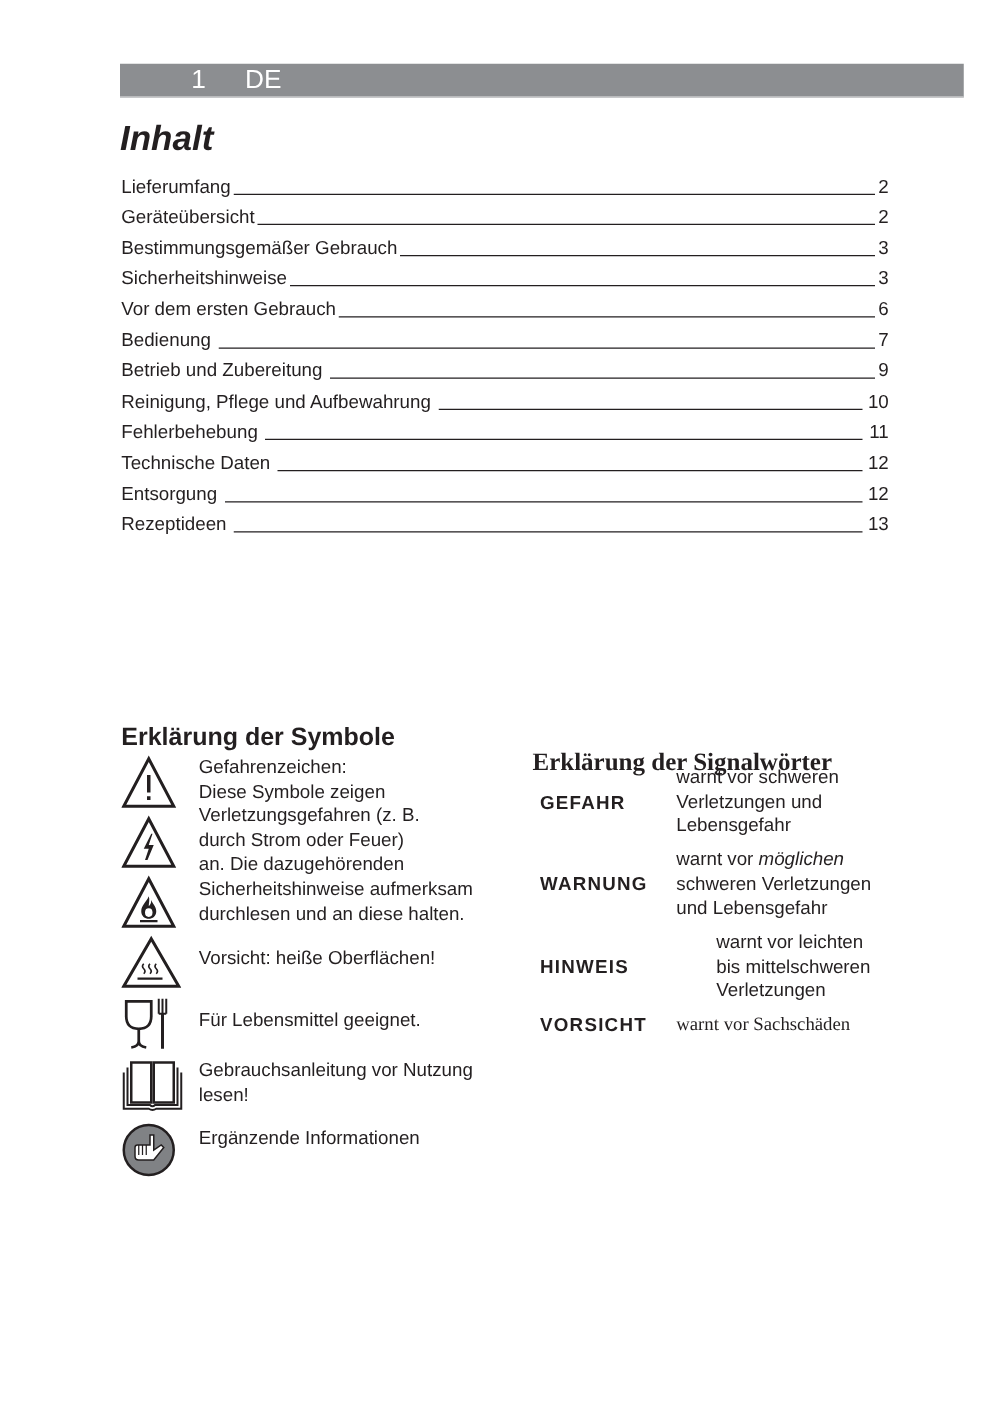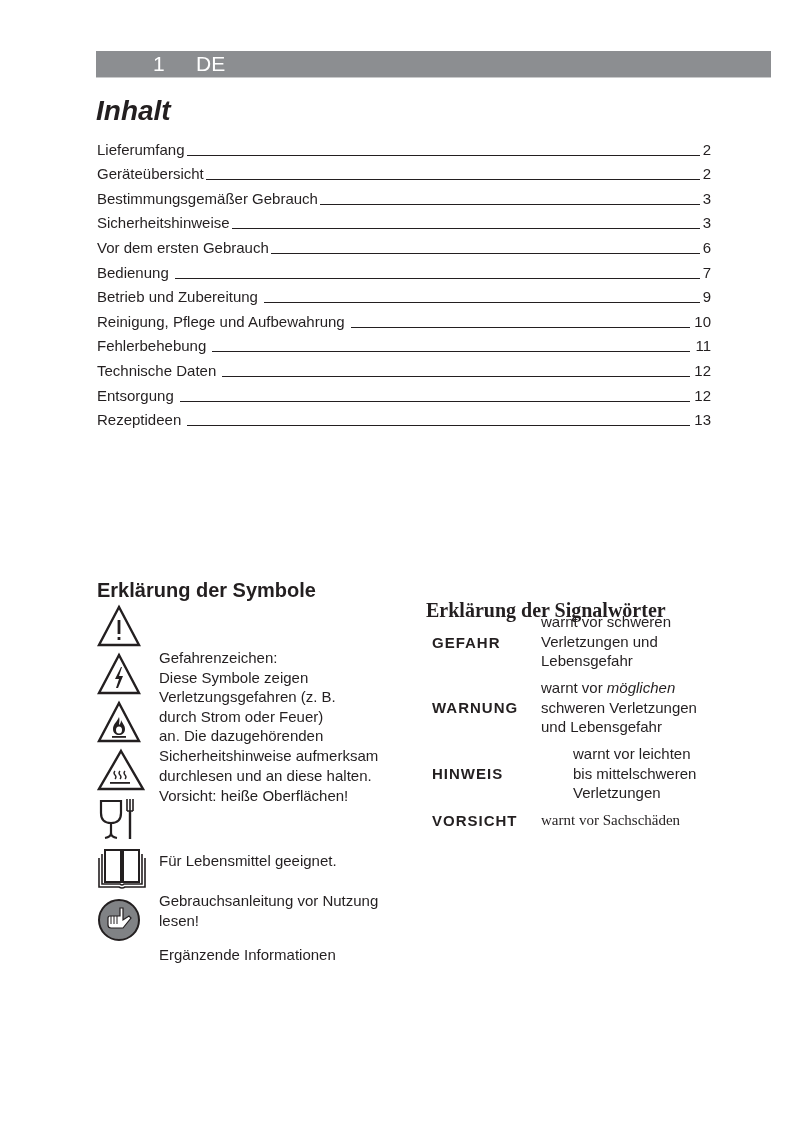--- a/index.html
+++ b/index.html
@@ -41,21 +41,20 @@
     .toc .pg.wide { min-width: 20px; }
 
     .section-title {
       position: absolute; margin: 0; font-size: 20px; font-weight: bold;
       line-height: 24px;
     }
     .symbols { position: absolute; left: 97px; top: 604px; width: 310px; }
     .sym-text {
       position: absolute; left: 62px; font-size: 15px; line-height: 19.6px;
       white-space: pre;
-      margin-top: 44px;
     }
     .icon { position: absolute; left: 0; }
     .signals { position: absolute; left: 432px; top: 612px; width: 300px; }
     .sig-row { position: absolute; left: 0; width: 300px; }
     .sig-word {
       position: absolute; left: 0; font-size: 15px; font-weight: bold;
       letter-spacing: 1px; line-height: 19.6px;
     }
     .sig-desc {
       position: absolute; left: 109px; font-size: 15px; line-height: 19.6px;
@@ -165,21 +164,21 @@
 Sicherheitshinweise aufmerksam
 durchlesen und an diese halten.</span>
 
   <svg class="icon" style="top:144px;" width="48" height="44" viewBox="0 0 48 44">
     <path d="M24 3 L46 41 L2 41 Z" fill="none" stroke="#231f20" stroke-width="2.4"></path>
     <path d="M18 23 q-2 2 0 4 q2 2 0 4" fill="none" stroke="#231f20" stroke-width="1.3"></path>
     <path d="M23 23 q-2 2 0 4 q2 2 0 4" fill="none" stroke="#231f20" stroke-width="1.3"></path>
     <path d="M28 23 q-2 2 0 4 q2 2 0 4" fill="none" stroke="#231f20" stroke-width="1.3"></path>
     <rect x="13" y="34" width="20" height="1.8" fill="#231f20"></rect>
   </svg>
-  <span class="sym-text" style="top:138px;">Vorsicht: heiße Oberflächen!</span>
+  <span class="sym-text" style="top:153px;">Vorsicht: heiße Oberflächen!</span>
 
   <svg class="icon" style="top:193px;" width="44" height="44" viewBox="0 0 44 44">
     <path d="M4 4 L24 4 L24 16 Q24 26 14 26 Q4 26 4 16 Z" fill="none" stroke="#231f20" stroke-width="2.2"></path>
     <path d="M14 26 L14 36 Q14 40 8 41 M14 36 Q14 40 20 41" fill="none" stroke="#231f20" stroke-width="2.2"></path>
     <path d="M30 2 L30 14 M33 2 L33 14 M36 2 L36 14 M30 14 L36 14" fill="none" stroke="#231f20" stroke-width="1.6"></path>
     <path d="M33 14 L33 42" fill="none" stroke="#231f20" stroke-width="2.4"></path>
   </svg>
   <span class="sym-text" style="top:203px;">Für Lebensmittel geeignet.</span>
 
   <svg class="icon" style="top:242px;" width="50" height="44" viewBox="0 0 50 44">

